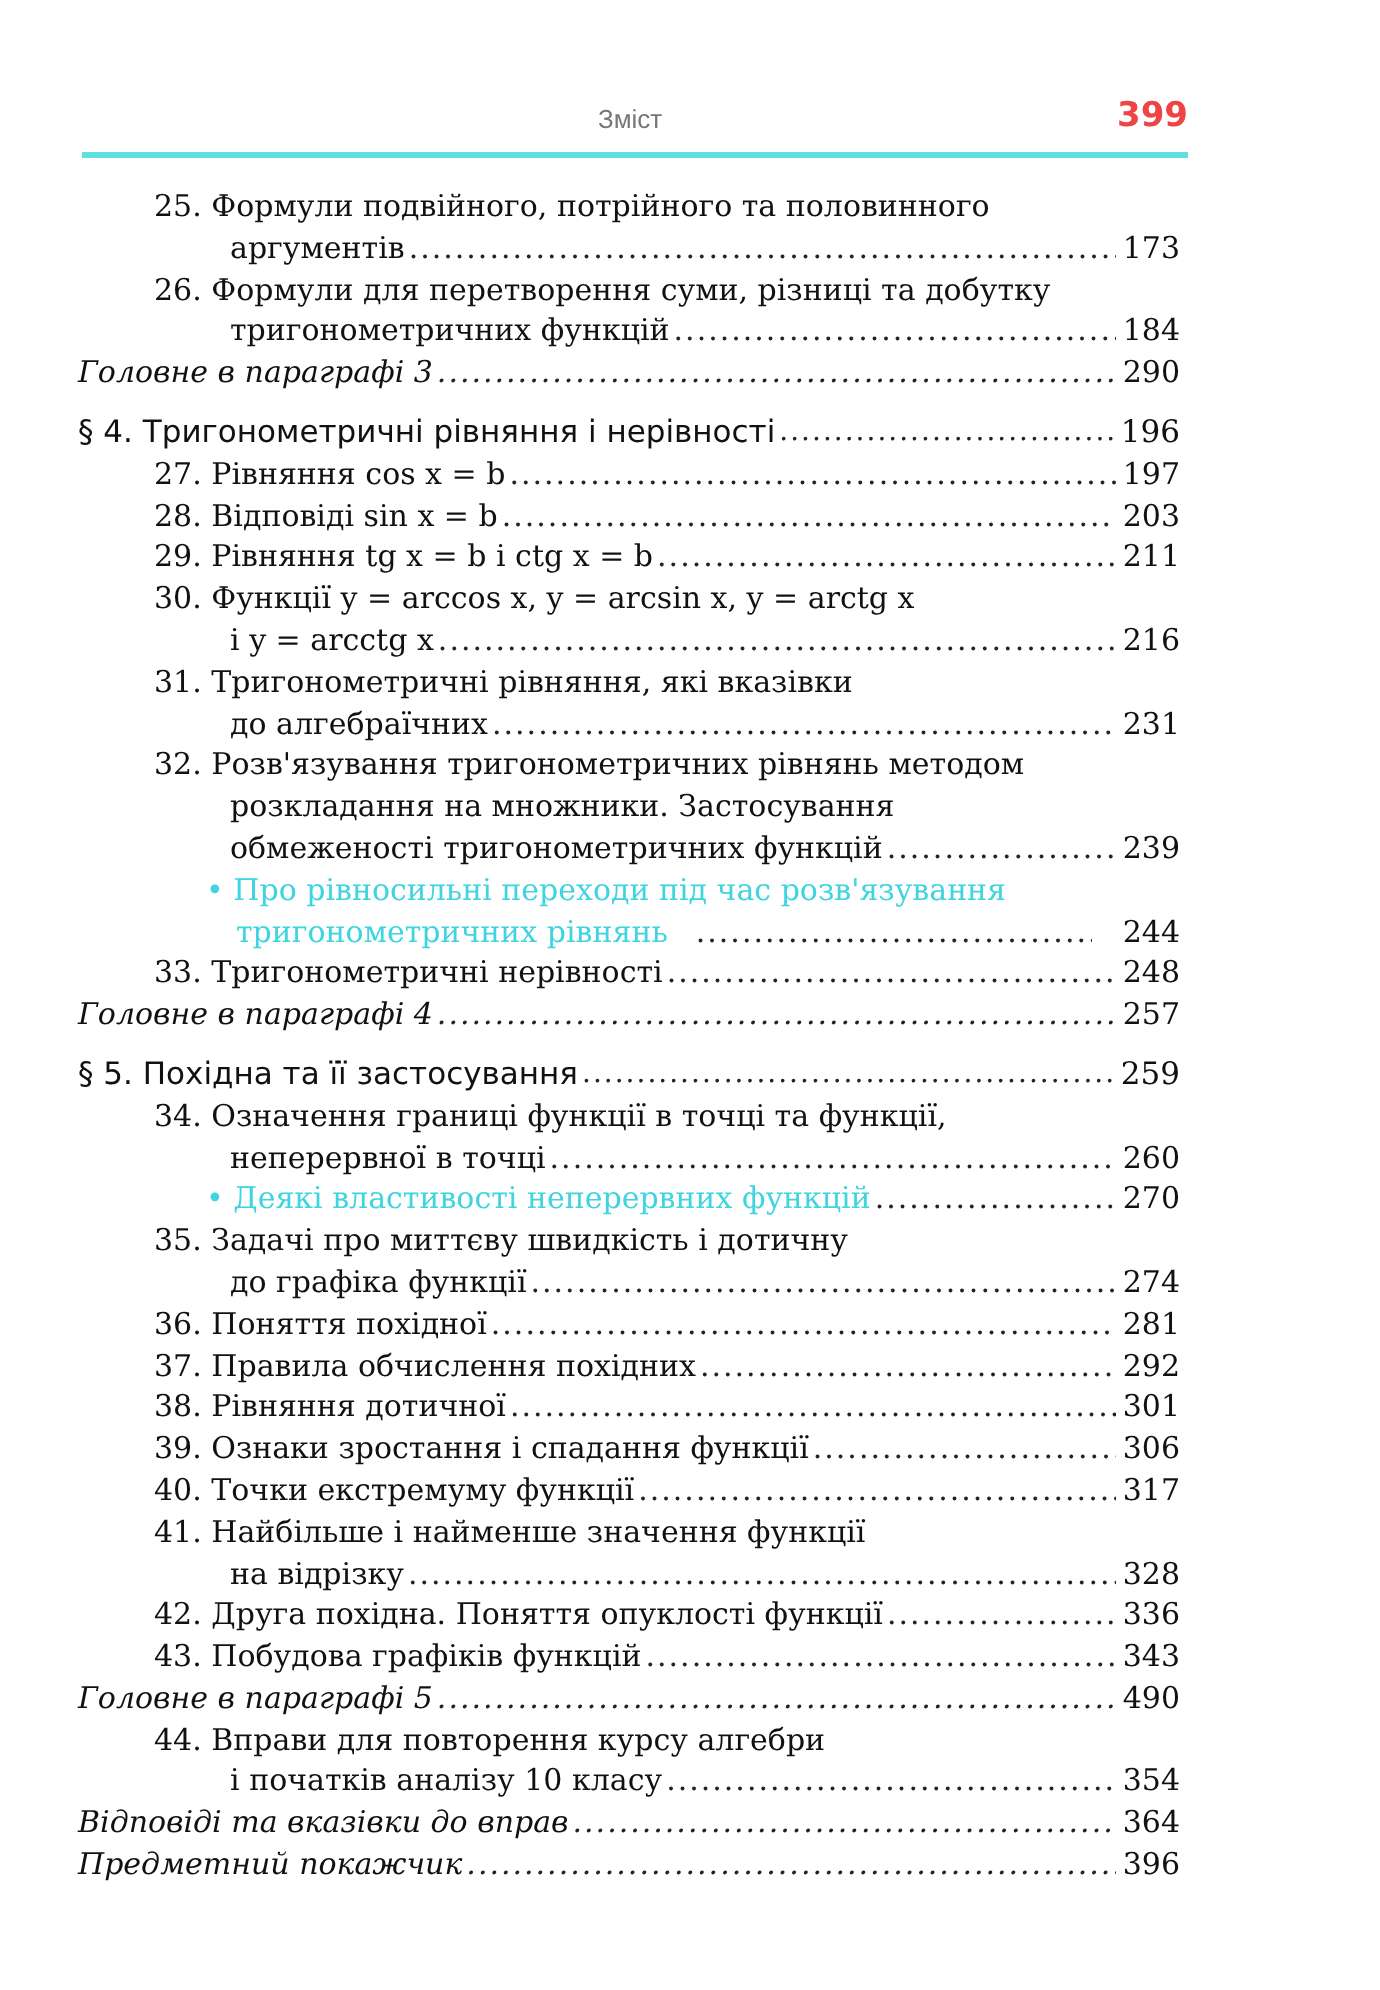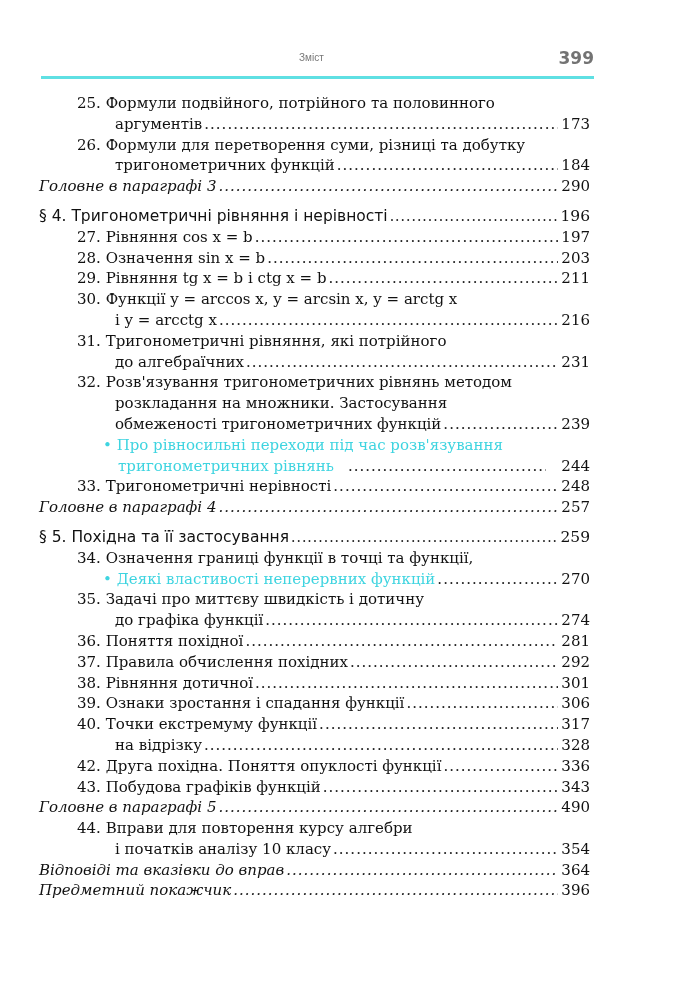--- a/index.html
+++ b/index.html
@@ -1,22 +1,22 @@
 <!DOCTYPE html>
 <html><head>
 <meta charset="utf-8">
 <style>
   html, body { margin:0; padding:0; background:#ffffff; }
   body { width:690px; height:995px; position:relative; overflow:hidden;
          font-family:"DejaVu Serif","Liberation Serif",serif; color:#111; }
   .header { position:absolute; left:41px; top:48px; width:553px; height:32px; }
   .header-title { position:absolute; left:258px; top:4px; font-family:"Liberation Sans",sans-serif;
-                  font-size:10px; color:#777; }
+                  font-size:13px; color:#777; }
   .header-page { position:absolute; right:0; top:0; font-family:"DejaVu Sans","Liberation Sans",sans-serif;
-                 font-weight:bold; font-size:17px; color:#737373;text-align:right; }
+                 font-weight:bold; font-size:17px; color:#ef4444;text-align:right; }
   .header-rule { position:absolute; left:0; right:0; top:28px; height:3px; background:#5fe0e3; }
   .toc { position:absolute; left:39px; top:93px; width:551px; }
   .row { display:flex; align-items:baseline; height:20.8px; line-height:20.8px; font-size:15px;
          white-space:nowrap; }
   .row.section { font-family:"DejaVu Sans","Liberation Sans",sans-serif; font-size:15.5px;
                  font-weight:500; margin-top:9px;align-items:flex-end; }
   .row.section + .row { }
   .num { display:inline-block; }
   .indent-1 { padding-left:38px; }
   .indent-2 { padding-left:76px; }
@@ -65,39 +65,39 @@
       <span class="label"><span class="num">§ 4.</span> <span>Тригонометричні рівняння і нерівності</span></span>
       <span class="dots"></span>
       <span class="page" style="color: rgb(17, 17, 17); font-style: normal; font-family: &quot;DejaVu Serif&quot;, &quot;Liberation Serif&quot;, serif; font-weight: normal;">196</span>
     </div>
     <div class="row indent-1">
       <span class="label"><span class="num">27.</span> <span>Рівняння cos x = b</span></span>
       <span class="dots"></span>
       <span class="page" style="color: rgb(17, 17, 17); font-style: normal; font-family: &quot;DejaVu Serif&quot;, &quot;Liberation Serif&quot;, serif; font-weight: normal;">197</span>
     </div>
     <div class="row indent-1">
-      <span class="label"><span class="num">28.</span> <span>Означення sin x = b</span></span>
+      <span class="label"><span class="num">28.</span> <span>Відповіді sin x = b</span></span>
       <span class="dots"></span>
       <span class="page" style="color: rgb(17, 17, 17); font-style: normal; font-family: &quot;DejaVu Serif&quot;, &quot;Liberation Serif&quot;, serif; font-weight: normal;">203</span>
     </div>
     <div class="row indent-1">
       <span class="label"><span class="num">29.</span> <span>Рівняння tg x = b і ctg x = b</span></span>
       <span class="dots"></span>
       <span class="page" style="color: rgb(17, 17, 17); font-style: normal; font-family: &quot;DejaVu Serif&quot;, &quot;Liberation Serif&quot;, serif; font-weight: normal;">211</span>
     </div>
     <div class="row indent-1">
       <span class="label"><span class="num">30.</span> <span>Функції y = arccos x, y = arcsin x, y = arctg x</span></span>
     </div>
     <div class="row indent-2">
       <span class="label"><span>і y = arcctg x</span></span>
       <span class="dots"></span>
       <span class="page" style="color: rgb(17, 17, 17); font-style: normal; font-family: &quot;DejaVu Serif&quot;, &quot;Liberation Serif&quot;, serif; font-weight: normal;">216</span>
     </div>
     <div class="row indent-1">
-      <span class="label"><span class="num">31.</span> <span>Тригонометричні рівняння, які потрійного</span></span>
+      <span class="label"><span class="num">31.</span> <span>Тригонометричні рівняння, які вказівки</span></span>
     </div>
     <div class="row indent-2">
       <span class="label"><span>до алгебраїчних</span></span>
       <span class="dots"></span>
       <span class="page" style="color: rgb(17, 17, 17); font-style: normal; font-family: &quot;DejaVu Serif&quot;, &quot;Liberation Serif&quot;, serif; font-weight: normal;">231</span>
     </div>
     <div class="row indent-1">
       <span class="label"><span class="num">32.</span> <span>Розв'язування тригонометричних рівнянь методом</span></span>
     </div>
     <div class="row indent-2">
@@ -127,20 +127,25 @@
       <span class="page" style="color: rgb(17, 17, 17); font-style: normal; font-family: &quot;DejaVu Serif&quot;, &quot;Liberation Serif&quot;, serif; font-weight: normal;">257</span>
     </div>
     <div class="row section">
       <span class="label"><span class="num">§ 5.</span> <span>Похідна та її застосування</span></span>
       <span class="dots"></span>
       <span class="page" style="color: rgb(17, 17, 17); font-style: normal; font-family: &quot;DejaVu Serif&quot;, &quot;Liberation Serif&quot;, serif; font-weight: normal;">259</span>
     </div>
     <div class="row indent-1">
       <span class="label"><span class="num">34.</span> <span>Означення границі функції в точці та функції,</span></span>
     </div>
+    <div class="row indent-2">
+      <span class="label"><span>неперервної в точці</span></span>
+      <span class="dots"></span>
+      <span class="page" style="color: rgb(17, 17, 17); font-style: normal; font-family: &quot;DejaVu Serif&quot;, &quot;Liberation Serif&quot;, serif; font-weight: normal;">260</span>
+    </div>
     <div class="row indent-bullet cyan">
       <span class="label"><span class="num">•</span> <span>Деякі властивості неперервних функцій</span></span>
       <span class="dots" style="color: rgb(34, 34, 34);"></span>
       <span class="page" style="color: rgb(17, 17, 17); font-style: normal; font-family: &quot;DejaVu Serif&quot;, &quot;Liberation Serif&quot;, serif; font-weight: normal;">270</span>
     </div>
     <div class="row indent-1">
       <span class="label"><span class="num">35.</span> <span>Задачі про миттєву швидкість і дотичну</span></span>
     </div>
     <div class="row indent-2">
       <span class="label"><span>до графіка функції</span></span>
@@ -165,20 +170,23 @@
     <div class="row indent-1">
       <span class="label"><span class="num">39.</span> <span>Ознаки зростання і спадання функції</span></span>
       <span class="dots"></span>
       <span class="page" style="color: rgb(17, 17, 17); font-style: normal; font-family: &quot;DejaVu Serif&quot;, &quot;Liberation Serif&quot;, serif; font-weight: normal;">306</span>
     </div>
     <div class="row indent-1">
       <span class="label"><span class="num">40.</span> <span>Точки екстремуму функції</span></span>
       <span class="dots"></span>
       <span class="page" style="color: rgb(17, 17, 17); font-style: normal; font-family: &quot;DejaVu Serif&quot;, &quot;Liberation Serif&quot;, serif; font-weight: normal;">317</span>
     </div>
+    <div class="row indent-1">
+      <span class="label"><span class="num">41.</span> <span>Найбільше і найменше значення функції</span></span>
+    </div>
     <div class="row indent-2">
       <span class="label"><span>на відрізку</span></span>
       <span class="dots"></span>
       <span class="page" style="color: rgb(17, 17, 17); font-style: normal; font-family: &quot;DejaVu Serif&quot;, &quot;Liberation Serif&quot;, serif; font-weight: normal;">328</span>
     </div>
     <div class="row indent-1">
       <span class="label"><span class="num">42.</span> <span>Друга похідна. Поняття опуклості функції</span></span>
       <span class="dots"></span>
       <span class="page" style="color: rgb(17, 17, 17); font-style: normal; font-family: &quot;DejaVu Serif&quot;, &quot;Liberation Serif&quot;, serif; font-weight: normal;">336</span>
     </div>

